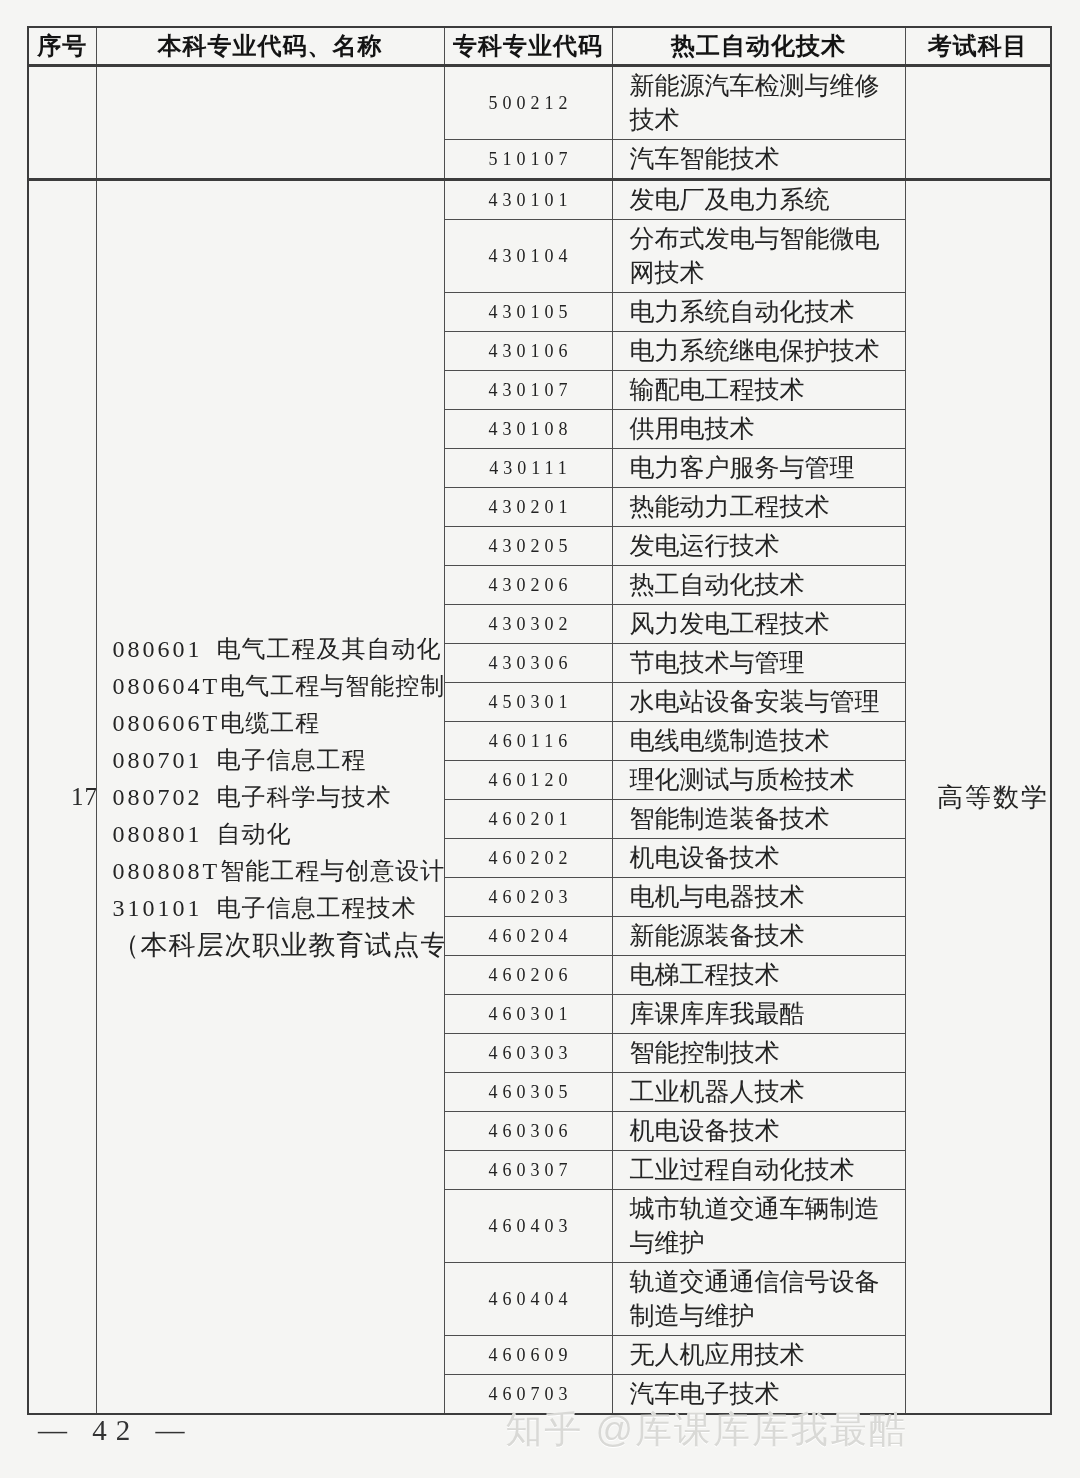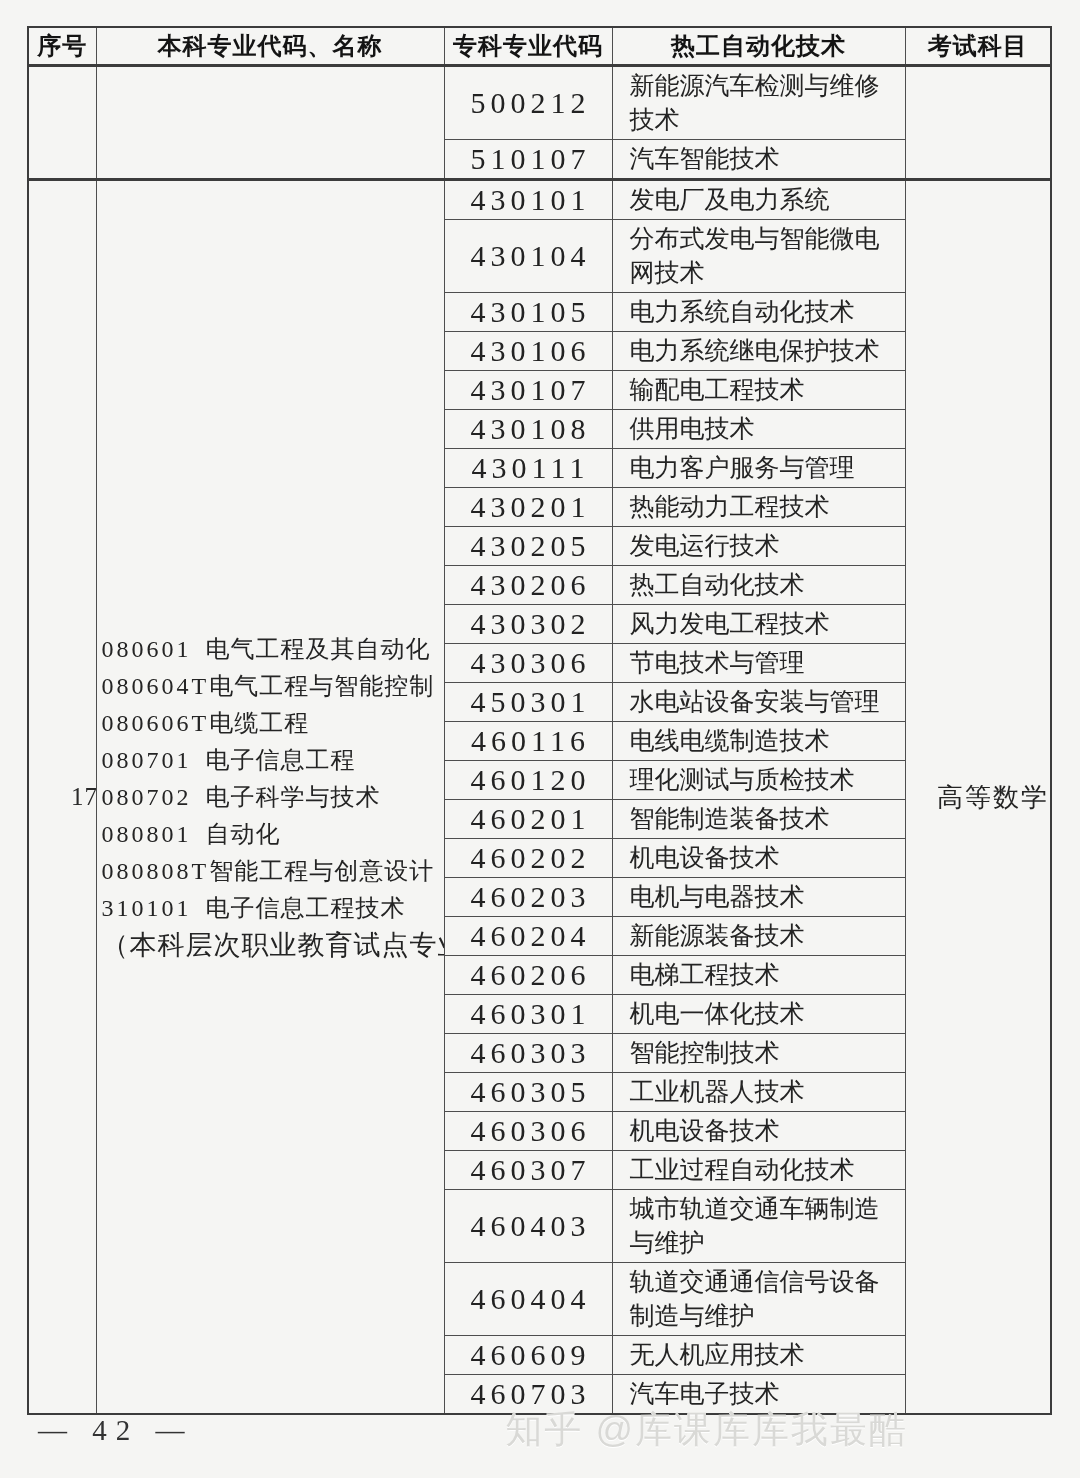--- a/index.html
+++ b/index.html
@@ -30,36 +30,36 @@
   }
   tbody tr{height:37px;}
   tr.section-start td{border-top:3px solid #3c3c3c;}
   .doc-table{border:2.5px solid #3c3c3c;}
   .c-serial{
     text-align:center;vertical-align:middle;
     font-size:25px;letter-spacing:1px;color:#2a2a2a;padding-left:42px;
   }
   .c-undergrad{
     vertical-align:middle;
-    padding:8px 2px 8px 5px;
+    padding:8px 2px 8px 16px;
     margin-left:16px;
   }
   .u-line{
     display:flex;align-items:baseline;
     font-size:24px;line-height:37px;color:#242424;
     white-space:nowrap;
   }
   .u-code{
     flex:0 0 104px;letter-spacing:3px;
   }
   .u-name{letter-spacing:1px;}
   .u-noteline{font-size:27px;letter-spacing:0;}
   .c-code{
     text-align:center;vertical-align:middle;
-    font-size:30px;letter-spacing:5px;text-indent:5px;
+    font-size:18px;letter-spacing:5px;text-indent:5px;
     color:#222;
   }
   .c-name{
     vertical-align:middle;
     font-size:25px;line-height:34px;color:#242424;
     padding:2px 2px 2px 17px;
     word-break:break-all;
   }
   .c-exam{
     text-align:right;vertical-align:middle;
@@ -227,21 +227,21 @@
       <tr>
         <td class="c-code">460204</td>
         <td class="c-name">新能源装备技术</td>
       </tr>
       <tr>
         <td class="c-code">460206</td>
         <td class="c-name">电梯工程技术</td>
       </tr>
       <tr>
         <td class="c-code">460301</td>
-        <td class="c-name">机电一体化技术</td>
+        <td class="c-name">库课库库我最酷</td>
       </tr>
       <tr>
         <td class="c-code">460303</td>
         <td class="c-name">智能控制技术</td>
       </tr>
       <tr>
         <td class="c-code">460305</td>
         <td class="c-name">工业机器人技术</td>
       </tr>
       <tr>

